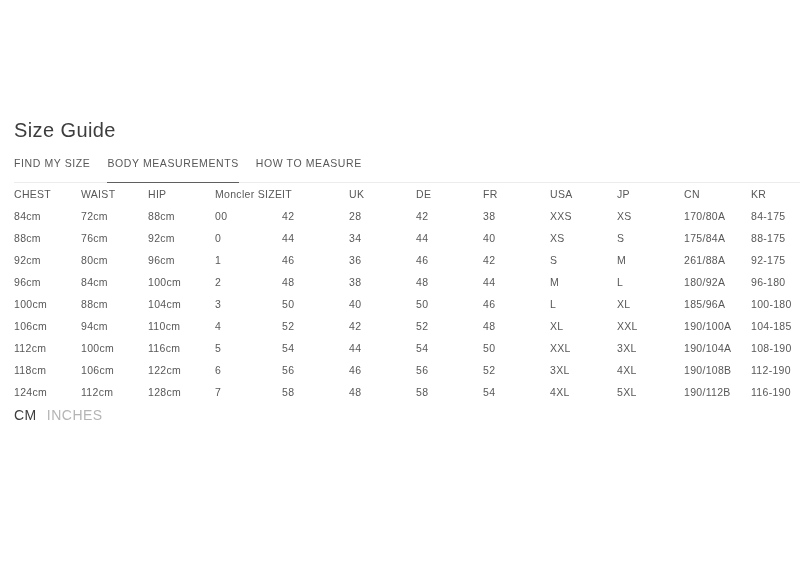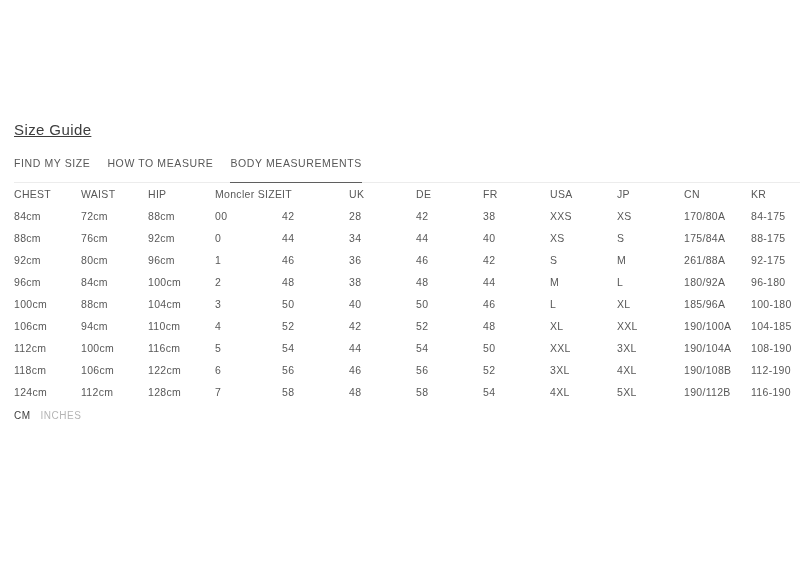--- a/index.html
+++ b/index.html
@@ -12,26 +12,25 @@
   }
   * { margin: 0; padding: 0; box-sizing: border-box; }
   html, body {
     width: 800px; height: 571px;
     background: var(--background);
     font-family: "Liberation Sans", sans-serif;
     overflow: hidden;
   }
   .page { padding: 122px 0 0 14px; }
   .page-title {
-    font-size: 15px;
+    font-size: 20px;
     font-weight: 400;
     line-height: 16px;
     color: var(--text-primary);
     letter-spacing: 0.4px;
-    text-decoration: underline;
   }
   .tab-bar {
     margin-top: 20px;
     display: flex;
     gap: 17px;
     border-bottom: 1px solid var(--divider);
     width: 786px;
   }
   .tab {
     font-size: 10.5px;
@@ -65,39 +64,39 @@
   }
   table.size-table col { width: 67px; }
   table.size-table col.last { width: auto; }
   .unit-toggle {
     margin-top: 7px;
     display: flex;
     gap: 10px;
     align-items: baseline;
   }
   .unit {
-    font-size: 10px;
+    font-size: 14px;
     line-height: 11px;
     letter-spacing: 0.5px;
     color: var(--text-muted);
     cursor: pointer;
   }
   .unit.active { color: var(--text-primary); }
 </style>
 </head>
 <body>
 
 <div class="page">
 
   <div class="page-title">Size Guide</div>
 
   <div class="tab-bar">
     <div class="tab">FIND MY SIZE</div>
+    <div class="tab active">BODY MEASUREMENTS</div>
     <div class="tab">HOW TO MEASURE</div>
-    <div class="tab active">BODY MEASUREMENTS</div>
   </div>
 
   <table class="size-table">
     <colgroup>
         <col>
         <col>
         <col>
         <col>
         <col>
         <col>

